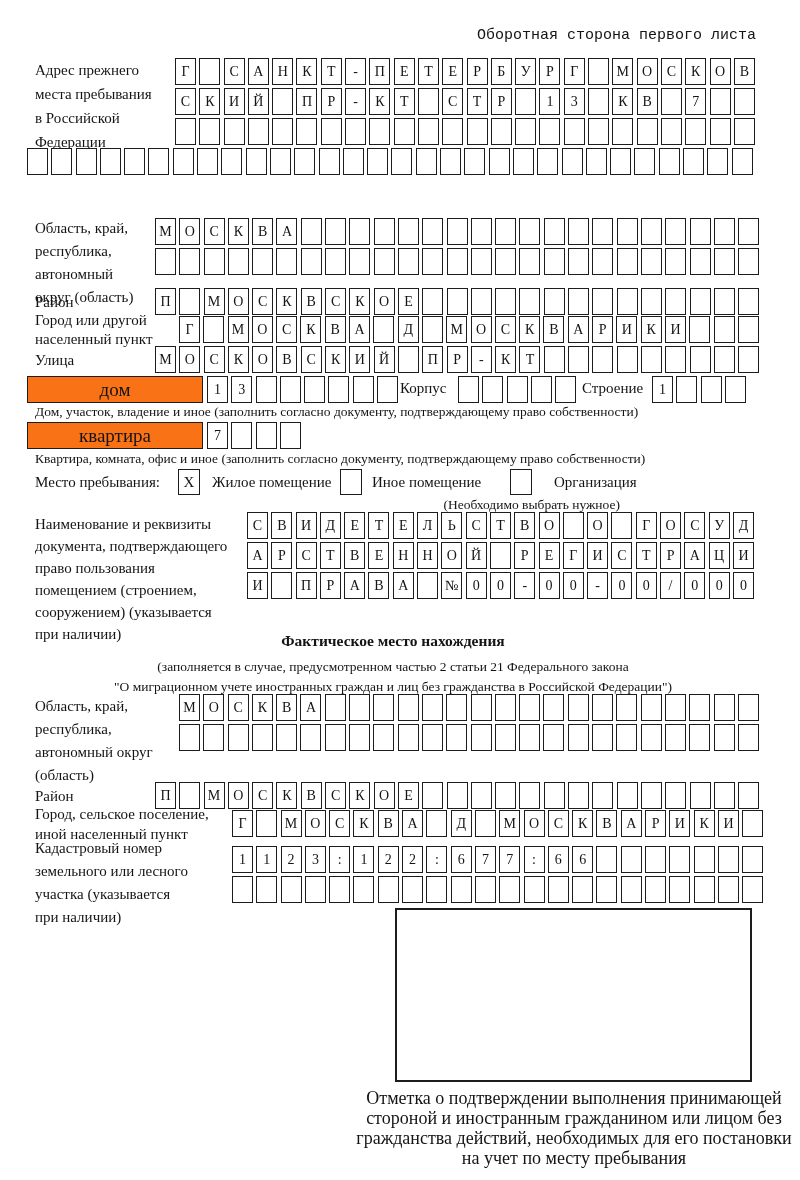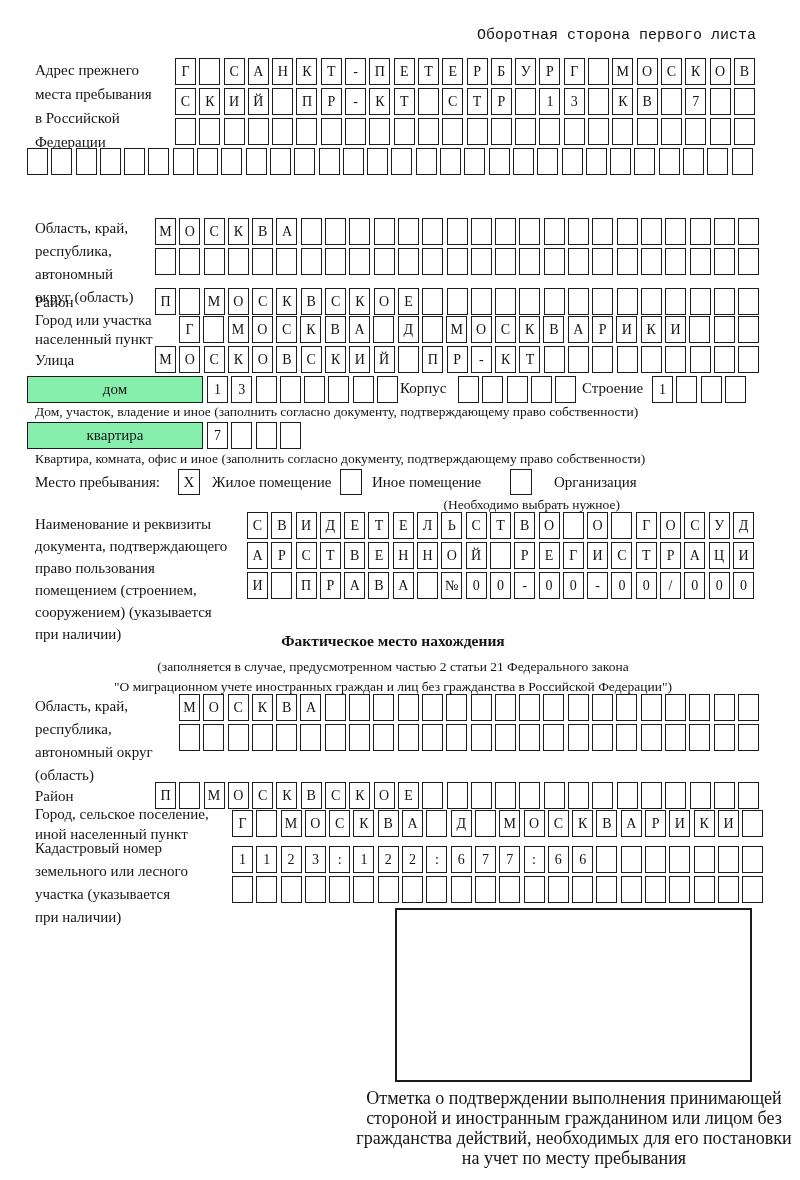--- a/index.html
+++ b/index.html
@@ -12,21 +12,21 @@
   .cnote{position:absolute;left:0;width:786px;text-align:center;font-size:13.5px;white-space:nowrap;}
   .sectitle{position:absolute;left:0;width:786px;text-align:center;font-weight:bold;font-size:15.5px;}
   .hdr{position:absolute;top:27px;right:44px;font-size:15px;font-family:Liberation Mono, monospace;}
   .cellrow{position:absolute;display:flex;gap:3.3px;}
   .cell{
     flex:none;width:21px;height:27px;box-sizing:border-box;border:1.7px solid #1c1c1c;
     display:flex;align-items:center;justify-content:center;font-size:14px;background:#fff;
   }
   .boxlabel{
     position:absolute;height:27px;box-sizing:border-box;border:1.7px solid #1c1c1c;
-    display:flex;align-items:center;justify-content:center;font-size:15px;background:#86efac;
+    display:flex;align-items:center;justify-content:center;font-size:19px;background:#f97316;
   }
   .cb{
     position:absolute;width:22px;height:26px;box-sizing:border-box;border:1.7px solid #1c1c1c;
     display:flex;align-items:center;justify-content:center;font-size:15px;background:#fff;
   }
   .bigbox{position:absolute;left:395px;top:908px;width:357px;height:174px;box-sizing:border-box;border:2px solid #1c1c1c;background:#fff;}
   .caption{position:absolute;left:356px;top:1088px;width:436px;text-align:center;font-size:18px;line-height:20px;}
 </style>
 </head>
 <body>
@@ -232,21 +232,21 @@
       <span class="cell"></span>
       <span class="cell"></span>
       <span class="cell"></span>
       <span class="cell"></span>
       <span class="cell"></span>
       <span class="cell"></span>
       <span class="cell"></span>
       <span class="cell"></span>
     </div>
 
-  <div class="lbl" style="left:35px;top:312px">Город или участка</div>
+  <div class="lbl" style="left:35px;top:312px">Город или другой</div>
   <div class="lbl" style="left:35px;top:331px">населенный пункт</div>
   <div class="cellrow" style="left:179px;top:316px">
       <span class="cell">Г</span>
       <span class="cell"></span>
       <span class="cell">М</span>
       <span class="cell">О</span>
       <span class="cell">С</span>
       <span class="cell">К</span>
       <span class="cell">В</span>
       <span class="cell">А</span>

